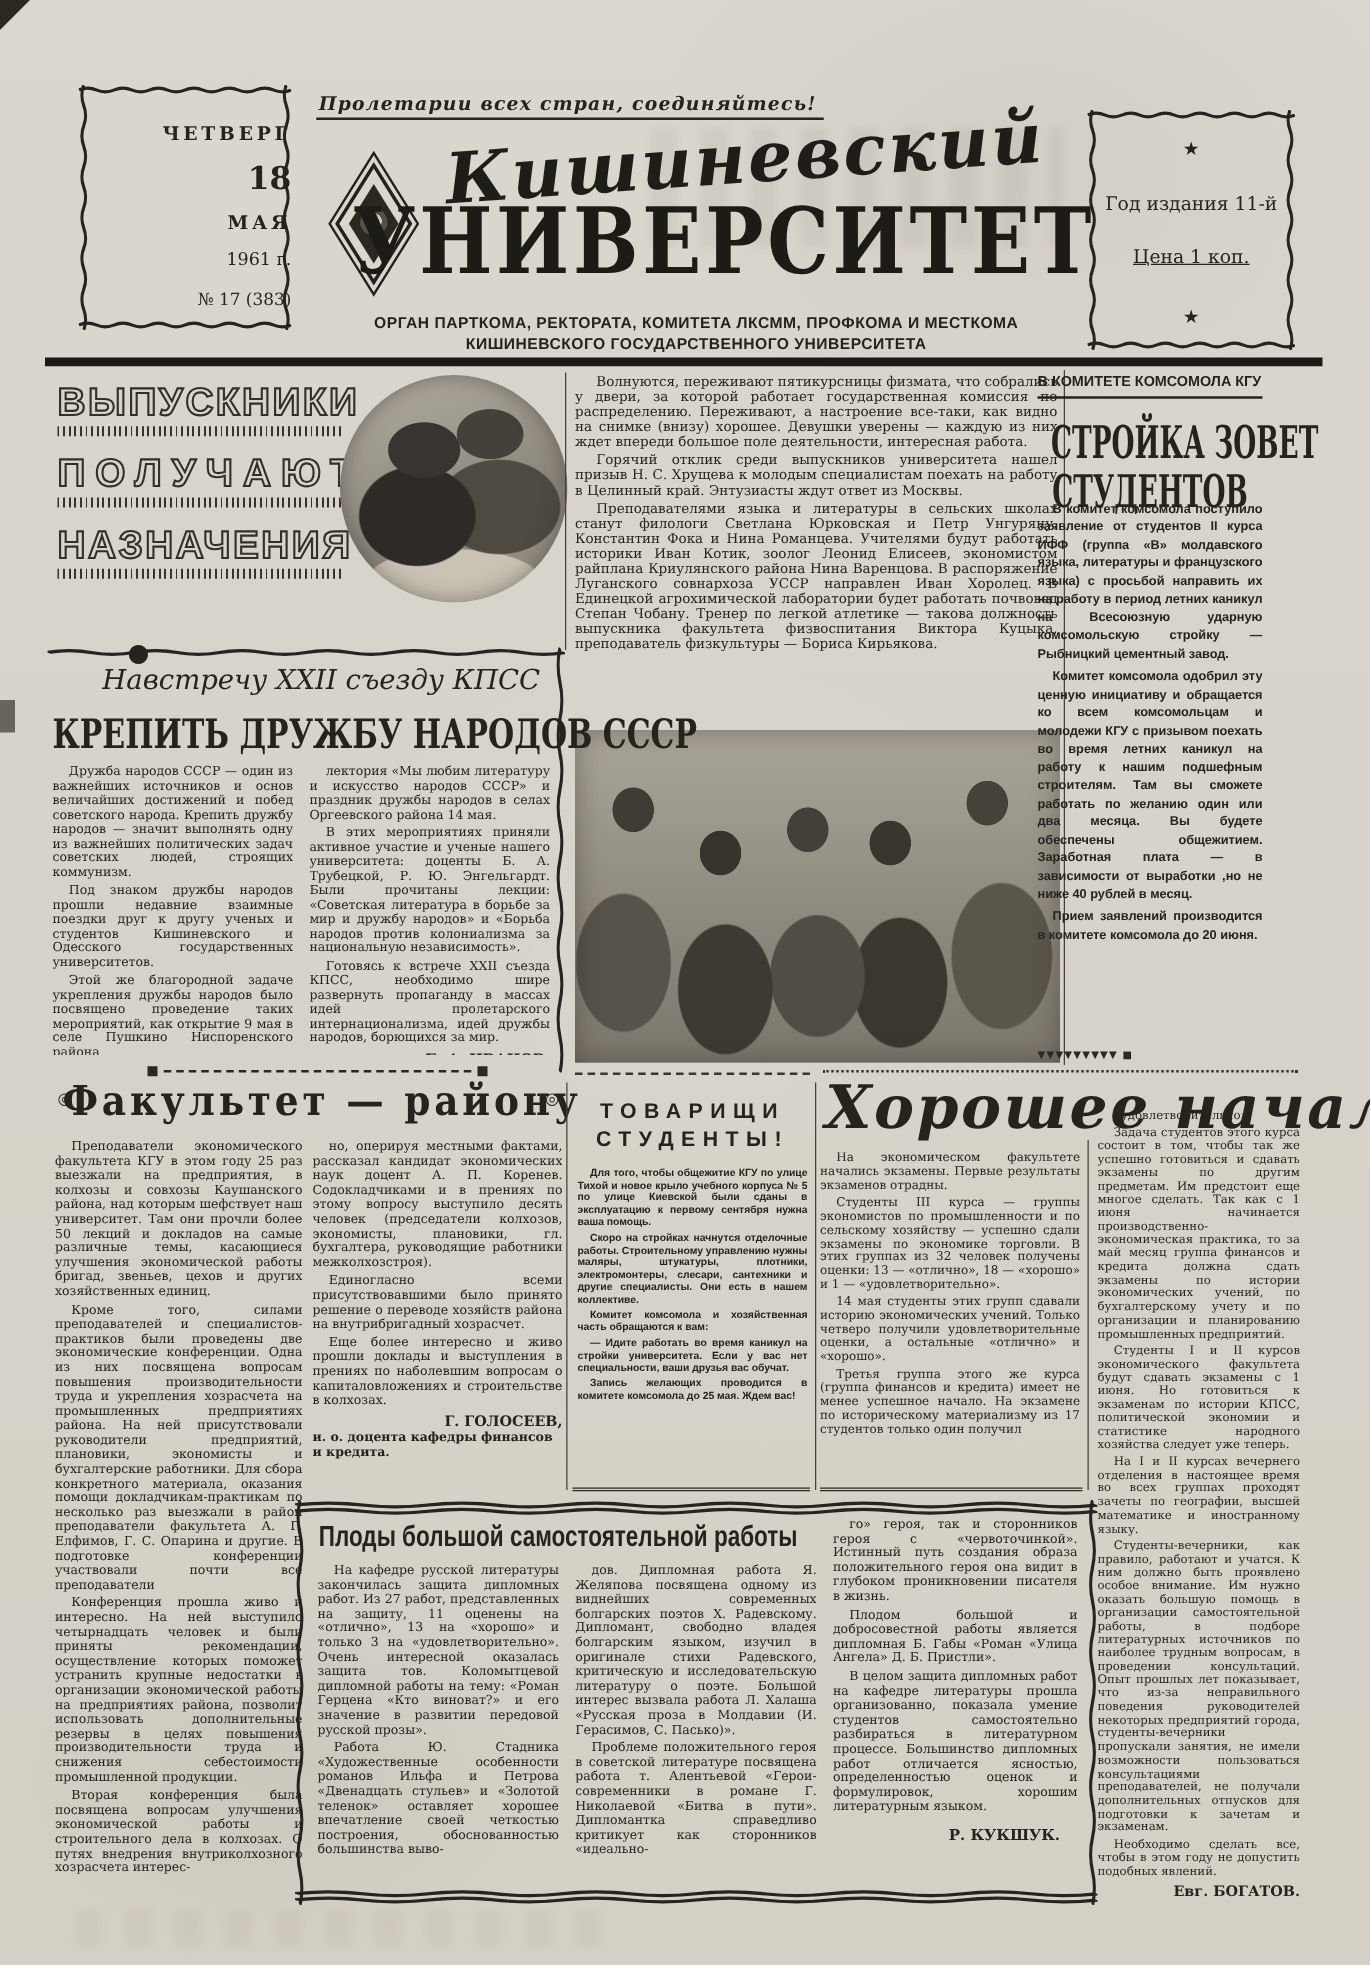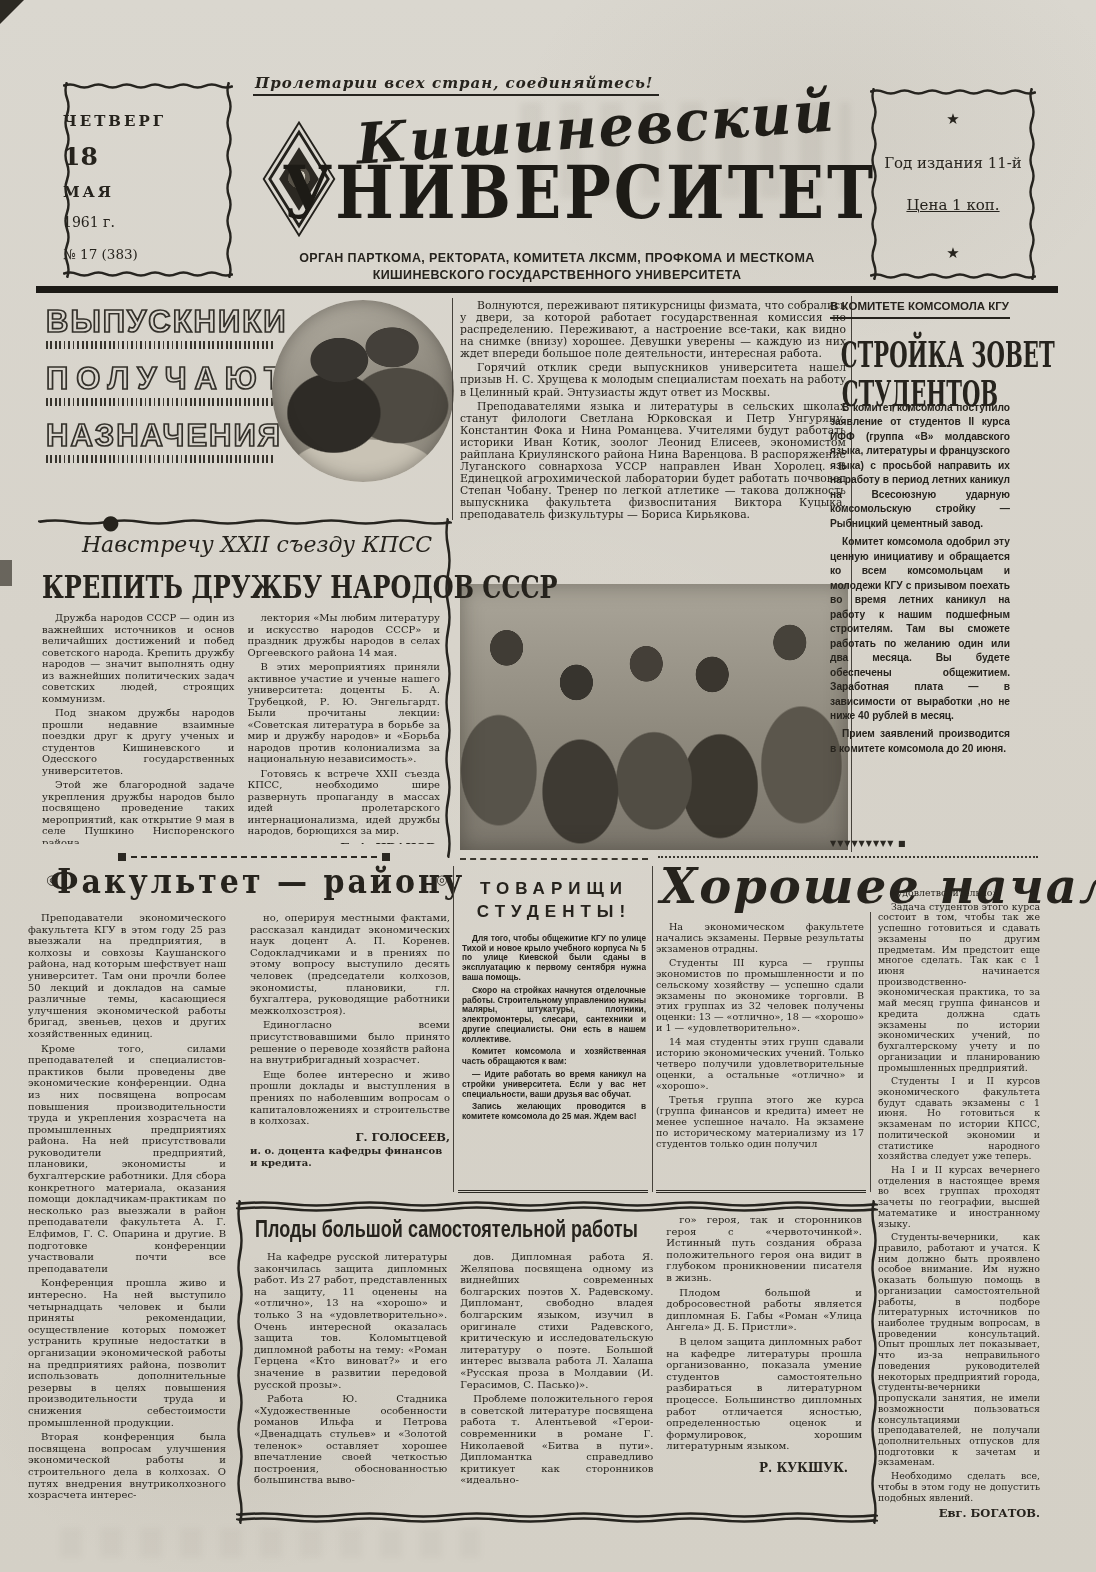--- a/index.html
+++ b/index.html
@@ -25,21 +25,21 @@
     letter-spacing:1px; border-bottom:2px solid #26241f; padding:0 6px 2px 2px; }
   .wbox { position:absolute; }
   .we { position:absolute; display:block; }
   .wt  { top:0; left:0; width:100%; height:8px; }
   .wt2 { top:5px; left:0; width:100%; height:8px; }
   .wb  { bottom:0; left:0; width:100%; height:8px; }
   .wb2 { bottom:5px; left:0; width:100%; height:8px; }
   .wl  { top:0; left:0; width:8px; height:100%; }
   .wr  { top:0; right:0; width:8px; height:100%; }
 
-  .datebox { left:63px; top:82px; width:170px; height:196px; text-align:left; }
+  .datebox { left:63px; top:68px; width:170px; height:196px; text-align:right; }
   .datebox .weekday { margin-top:30px; font-weight:bold; font-size:15px; letter-spacing:3px; }
   .datebox .day     { margin-top:12px; font-weight:bold; font-size:25px; }
   .datebox .month   { margin-top:12px; font-weight:bold; font-size:15px; letter-spacing:3px; }
   .datebox .year    { margin-top:13px; font-size:14px; }
   .datebox .issue   { margin-top:16px; font-size:13.5px; }
 
   .logo { left:254px; top:118px; width:90px; height:122px; }
   .diamond-outer { position:absolute; left:50%; top:50%; width:56px; height:56px;
     transform:translate(-50%,-50%) scale(.78,1.25) rotate(45deg);
     border:3px solid #23211c; outline:2px solid #23211c; outline-offset:3px;
@@ -307,21 +307,21 @@
   <div class="abs divsq" style="left:118px;top:853px;width:272px">
     <span class="sq"></span>
       <span class="dash"></span>
       <span class="sq"></span>
   </div>
 
   <span class="abs orn" style="left:46px;top:872px">◎</span>
   <span class="abs orn" style="left:436px;top:872px">◎</span>
   <div class="abs fak-hl">Факультет — району</div>
 
-  <div class="abs fak-col col" style="left:28px;top:912px;width:198px;height:636px">
+  <div class="abs fak-col col" style="left:44px;top:912px;width:198px;height:636px">
       <p>Преподаватели экономического факультета КГУ в этом году 25 раз выезжали на предприятия, в колхозы и совхозы Каушанского района, над которым шефствует наш университет. Там они прочли более 50 лекций и докладов на самые различные темы, касающиеся улучшения экономической работы бригад, звеньев, цехов и других хозяйственных единиц.</p>
       <p>Кроме того, силами преподавателей и специалистов-практиков были проведены две экономические конференции. Одна из них посвящена вопросам повышения производительности труда и укрепления хозрасчета на промышленных предприятиях района. На ней присутствовали руководители предприятий, плановики, экономисты и бухгалтерские работники. Для сбора конкретного материала, оказания помощи докладчикам-практикам по несколько раз выезжали в район преподаватели факультета А. Г. Елфимов, Г. С. Опарина и другие. В подготовке конференции участвовали почти все преподаватели</p>
       <p>Конференция прошла живо и интересно. На ней выступило четырнадцать человек и были приняты рекомендации, осуществление которых поможет устранить крупные недостатки в организации экономической работы на предприятиях района, позволит использовать дополнительные резервы в целях повышения производительности труда и снижения себестоимости промышленной продукции.</p>
       <p>Вторая конференция была посвящена вопросам улучшения экономической работы и строительного дела в колхозах. О путях внедрения внутриколхозного хозрасчета интерес-</p>
     </div>
   <div class="abs fak-col col" style="left:250px;top:912px;width:200px;height:280px">
     <span><p>но, оперируя местными фактами, рассказал кандидат экономических наук доцент А. П. Коренев. Содокладчиками и в прениях по этому вопросу выступило десять человек (председатели колхозов, экономисты, плановики, гл. бухгалтера, руководящие работники межколхозстроя).</p><p>Единогласно всеми присутствовавшими было принято решение о переводе хозяйств района на внутрибригадный хозрасчет.</p><p>Еще более интересно и живо прошли доклады и выступления в прениях по наболевшим вопросам о капиталовложениях и строительстве в колхозах.</p></span>
     <div class="sig">Г. ГОЛОСЕЕВ,</div>
     <div class="sig-role">и. о. доцента кафедры финансов и кредита.</div>
   </div>

